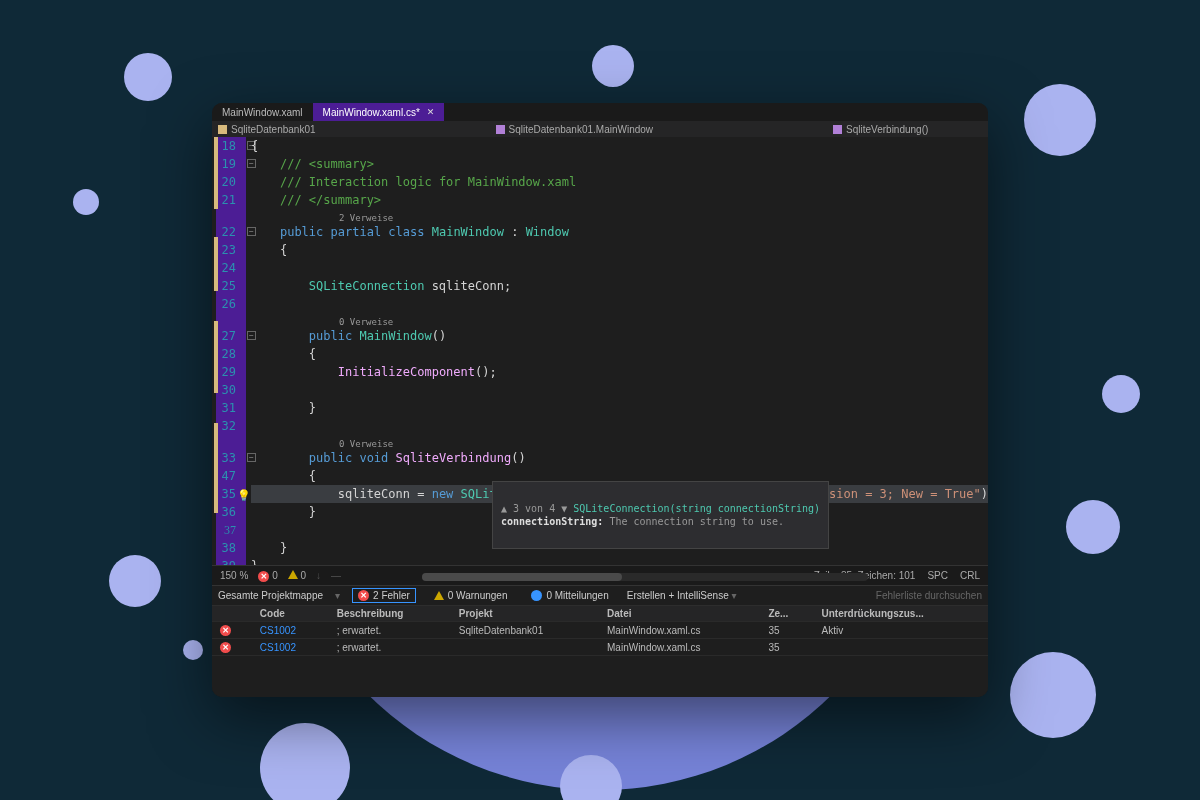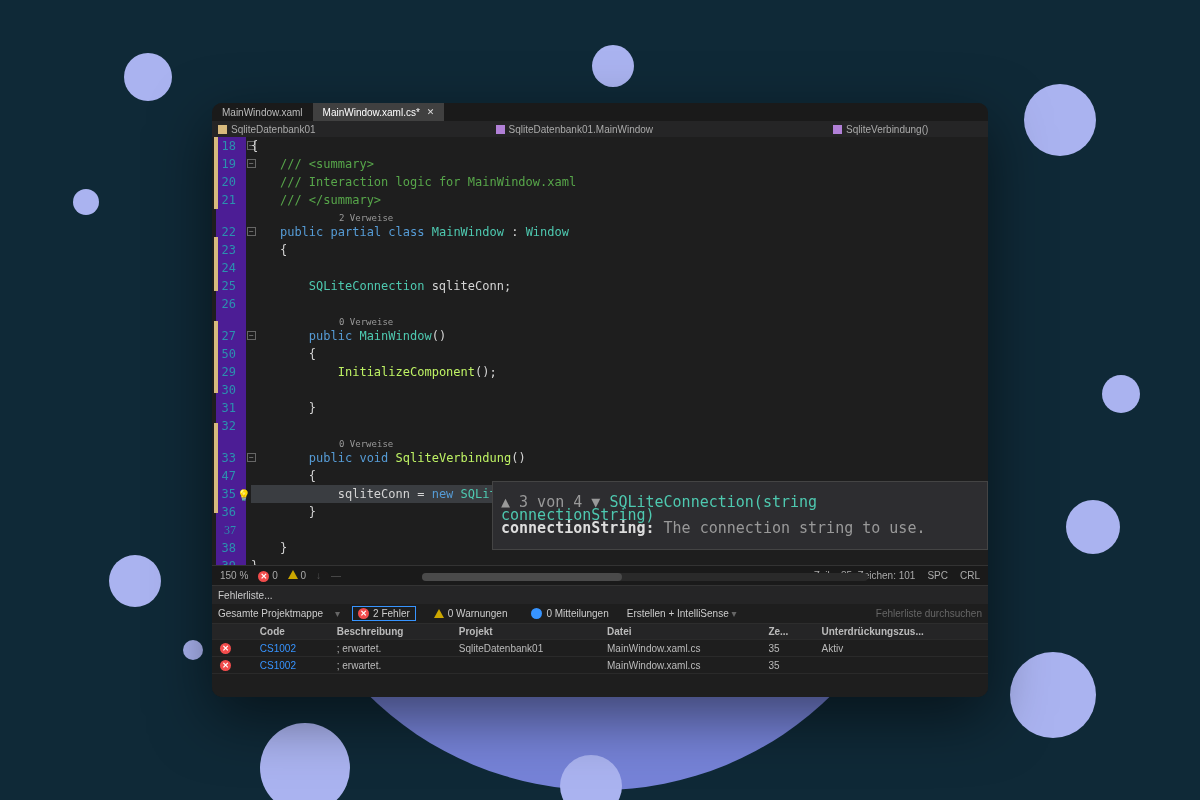--- a/index.html
+++ b/index.html
@@ -1,41 +1,41 @@
 <!DOCTYPE html>
 <html><head>
 <meta charset="utf-8">
 <style>
 *{margin:0;padding:0;box-sizing:border-box}
 body{width:1200px;height:800px;background:#0f2937;font-family:'Segoe UI',sans-serif;overflow:hidden;position:relative}
 .bubble{position:absolute;border-radius:50%;background:#aab3f0}
 .window{position:absolute;left:212px;top:103px;width:776px;height:594px;background:#1e1e1e;border-radius:10px;overflow:hidden;color:#ccc;font-size:11px;box-shadow:0 20px 60px rgba(0,0,0,.5)}
 .tabs{display:flex;height:18px;background:#1a1a1a;font-size:10px}
 .tab{padding:2px 10px;color:#bbb;display:flex;align-items:center;gap:4px}
-.tab.active{background:#404040;color:#fff}
+.tab.active{background:#4c1d95;color:#fff}
 .close-x{font-size:9px;color:#ddd;margin-left:3px}
 .breadcrumbs{display:flex;height:16px;background:#252526;font-size:10px;align-items:center;color:#aaa;padding:0 6px;gap:180px}
 .bc-item{display:flex;align-items:center;gap:4px}
 .bc-icon{width:9px;height:9px;display:inline-block}
 .editor{display:flex;height:452px;background:#1e1e1e;font-family:Consolas,monospace;font-size:12px;position:relative}
 .gutter{width:56px;background:#4c1d95;text-align:right;padding-right:10px;color:#2b91af;line-height:18px}
 .marks{width:10px;background:#1e1e1e;position:relative}
 .mark{position:absolute;left:2px;width:4px;background:#d7ba7d}
 .fold{width:12px;background:#1e1e1e;position:relative}
 .fold-sq{position:absolute;left:1px;width:9px;height:9px;border:1px solid #666;font-size:8px;text-align:center;line-height:7px;color:#888}
 .code{flex:1;line-height:18px;color:#d4d4d4;position:relative;white-space:pre}
 .line{height:18px;position:relative}
 .line.hl{background:#3a3d41}
 .k{color:#569cd6}
 .t{color:#4ec9b0}
 .c{color:#57a64a}
-.m{color:#bef264}
+.m{color:#f0abfc}
 .s{color:#ce9178}
 .codelens{font-size:9px;color:#999;height:14px;padding-left:0}
-.tooltip{position:absolute;left:280px;top:344px;background:#2d2d30;border:1px solid #444;padding:14px 8px;font-size:15px;color:#ccc;z-index:10;line-height:13px}
+.tooltip{position:absolute;left:280px;top:344px;background:#2d2d30;border:1px solid #444;padding:20px 8px;font-size:10px;color:#ccc;z-index:10;line-height:13px}
 .tooltip .sig{color:#4ec9b0}
 .tooltip .p{color:#999}
 .tooltip .b{font-weight:bold;color:#ddd}
 .statusbar{position:absolute;bottom:112px;left:0;right:0;height:20px;background:#1a1a1a;border-top:1px solid #333;display:flex;align-items:center;font-size:10px;color:#aaa;padding:0 8px}
 .sb-left{display:flex;gap:10px;align-items:center}
 .sb-right{margin-left:auto;display:flex;gap:12px}
 .errpanel{position:absolute;bottom:0;left:0;right:0;height:112px;background:#1e1e1e;border-top:1px solid #333;font-size:10px;color:#ccc}
 .errhead{height:18px;display:flex;align-items:center;padding:0 6px;gap:4px;background:#252526}
 .errfilter{height:20px;display:flex;align-items:center;padding:0 6px;gap:12px;background:#1e1e1e;border-bottom:1px solid #2d2d2d}
 .pill{display:flex;align-items:center;gap:4px;padding:1px 5px;border:1px solid transparent}
@@ -103,21 +103,21 @@
         <div style="height: 18px;">20</div>
         <div style="height: 18px;">21</div>
         <div style="height: 14px;"></div>
         <div style="height: 18px;">22</div>
         <div style="height: 18px;">23</div>
         <div style="height: 18px;">24</div>
         <div style="height: 18px;">25</div>
         <div style="height: 18px;">26</div>
         <div style="height: 14px;"></div>
         <div style="height: 18px;">27</div>
-        <div style="height: 18px;">50</div>
+        <div style="height: 18px;">28</div>
         <div style="height: 18px;">29</div>
         <div style="height: 18px;">30</div>
         <div style="height: 18px; text-align: right;">31</div>
         <div style="height: 18px;">32</div>
         <div style="height: 14px;"></div>
         <div style="height: 18px;">33</div>
         <div style="height: 18px;">47</div>
         <div style="height: 18px;">35</div>
         <div style="height: 18px;">36</div>
         <div style="height: 18px; font-family: Liberation Serif, serif;">37</div>
@@ -181,23 +181,20 @@
     </div>
   </div>
 
   <div class="hscroll">
       <div class="hscroll-track">
         <div class="hscroll-thumb"></div>
       </div>
     </div>
 
   <div class="errpanel">
-    <div class="errhead">
-        <span>Fehlerliste...</span>
-      </div>
     <div class="errfilter">
       <span>Gesamte Projektmappe</span>
         <span style="color:#666">▾</span>
       <span class="pill active">
           <span class="erricon">✕</span>
           <span>2 Fehler</span>
         </span>
       <span class="pill">
           <span class="warnicon"></span>
           <span>0 Warnungen</span>

